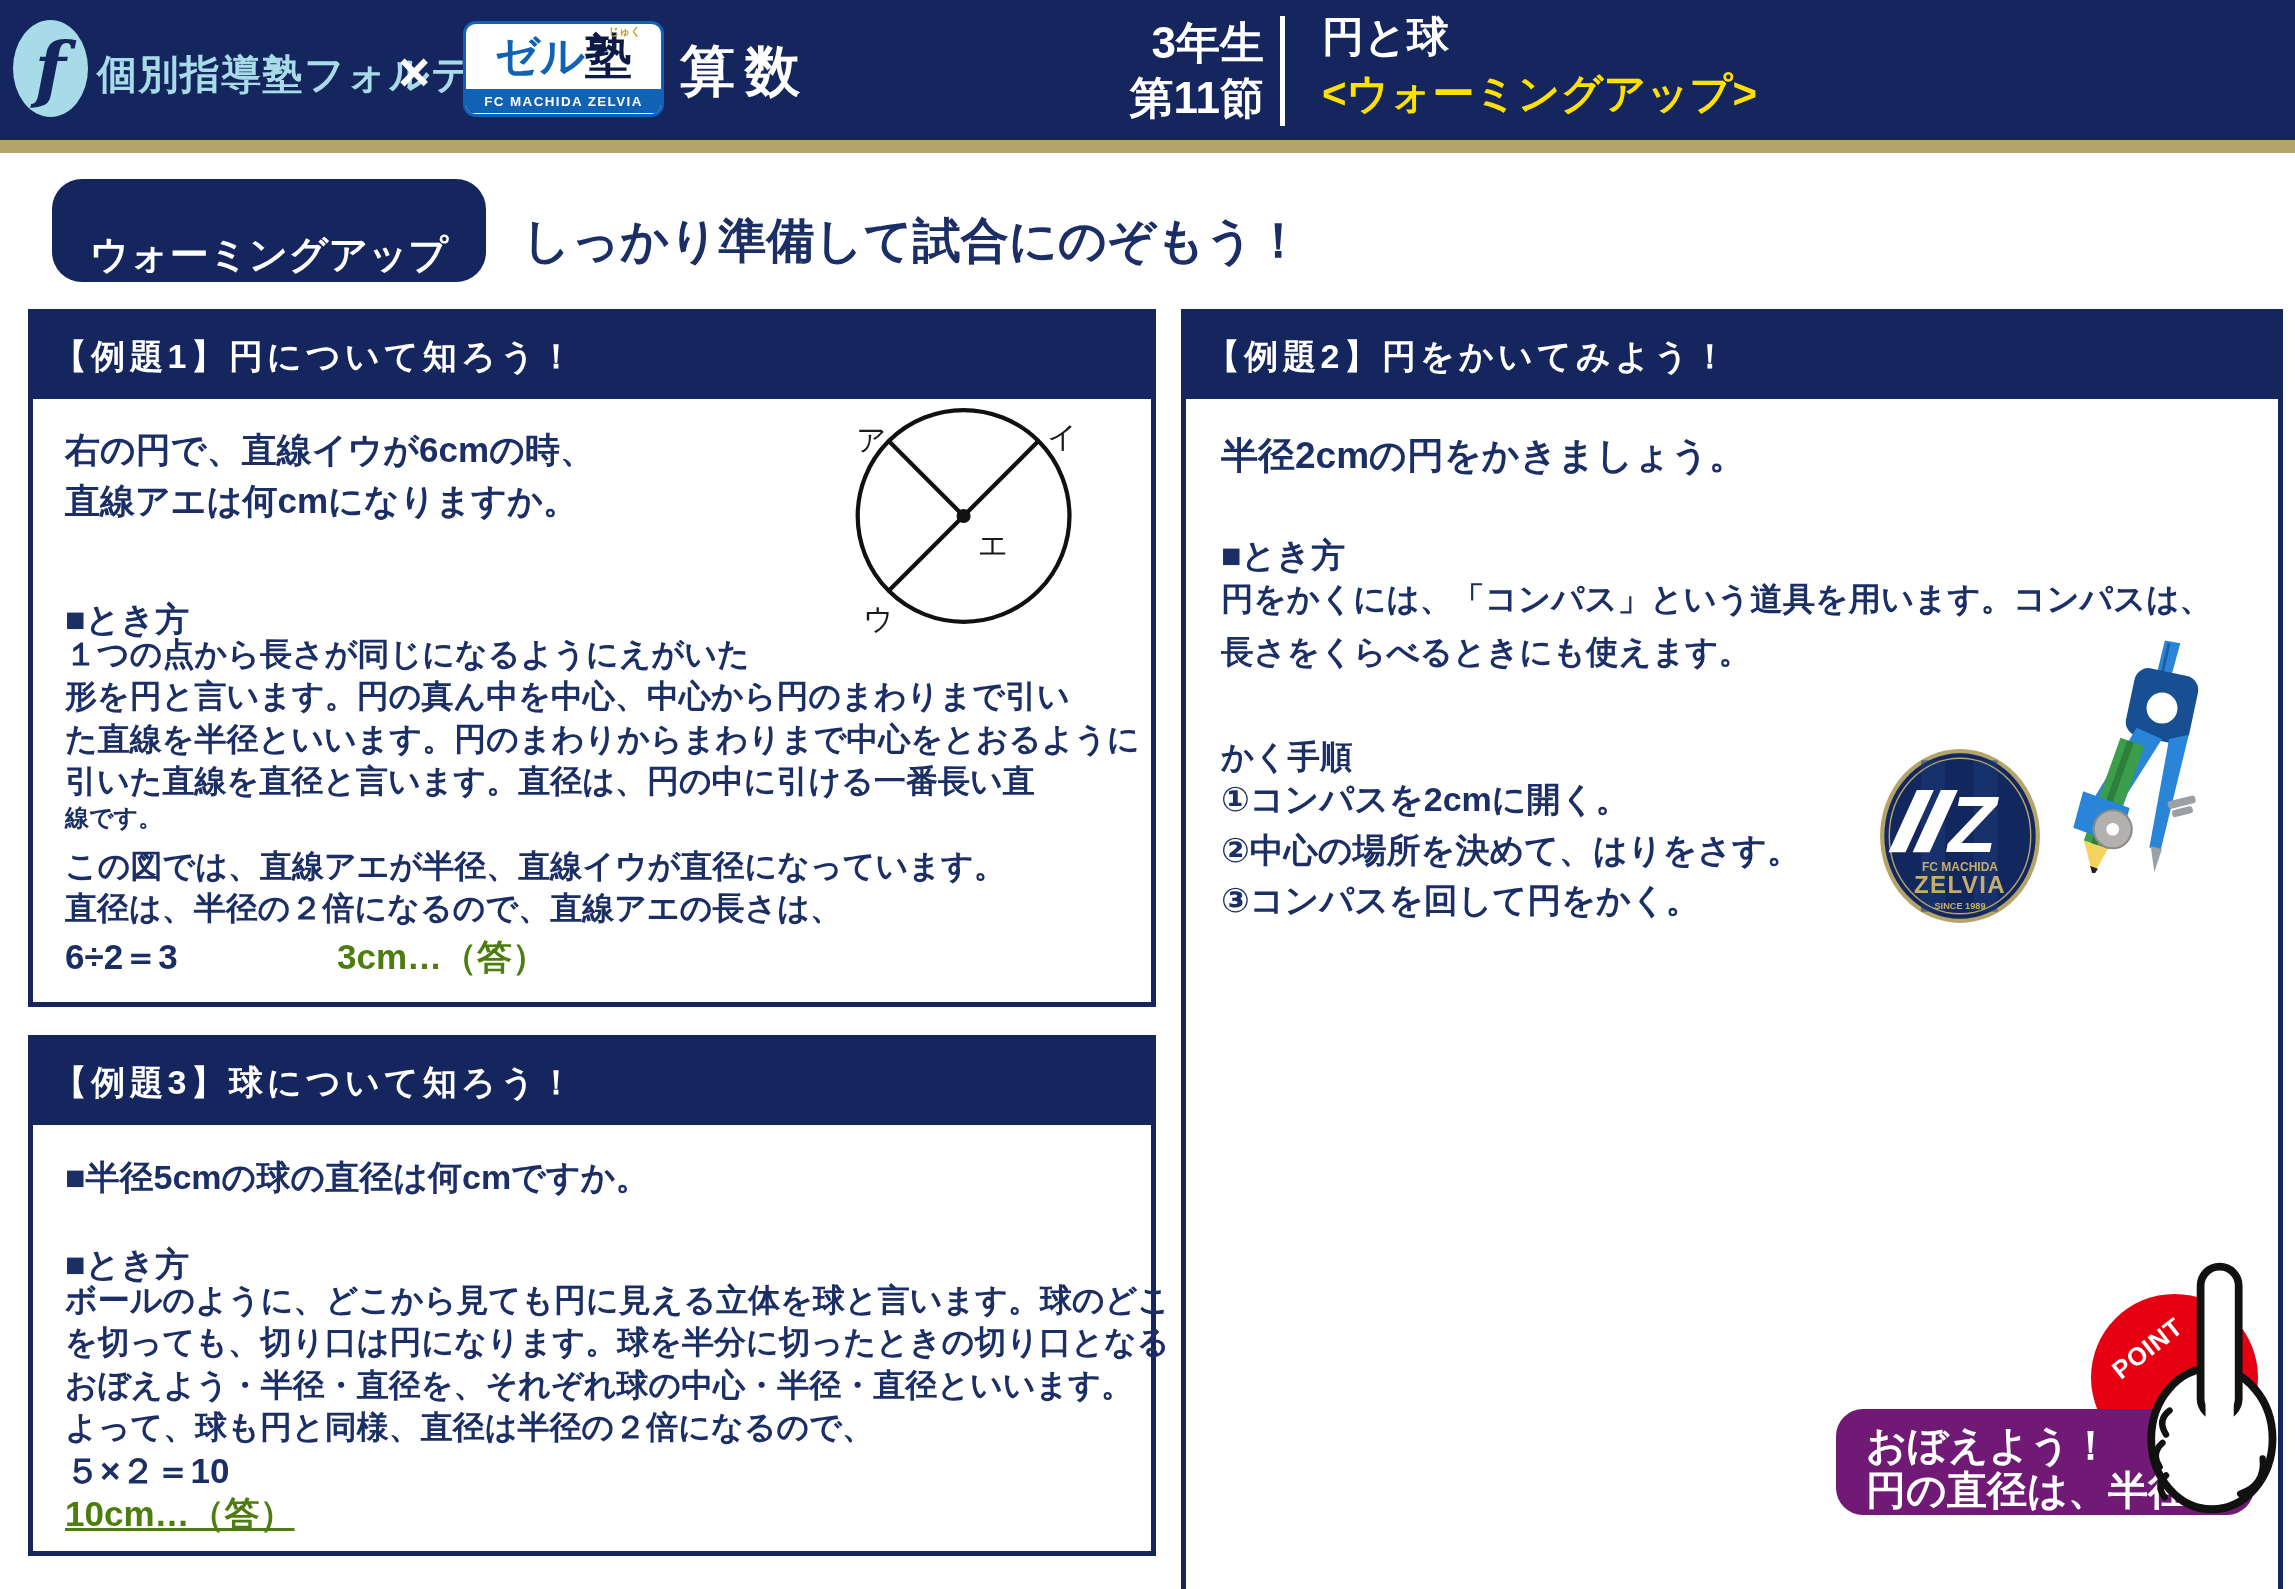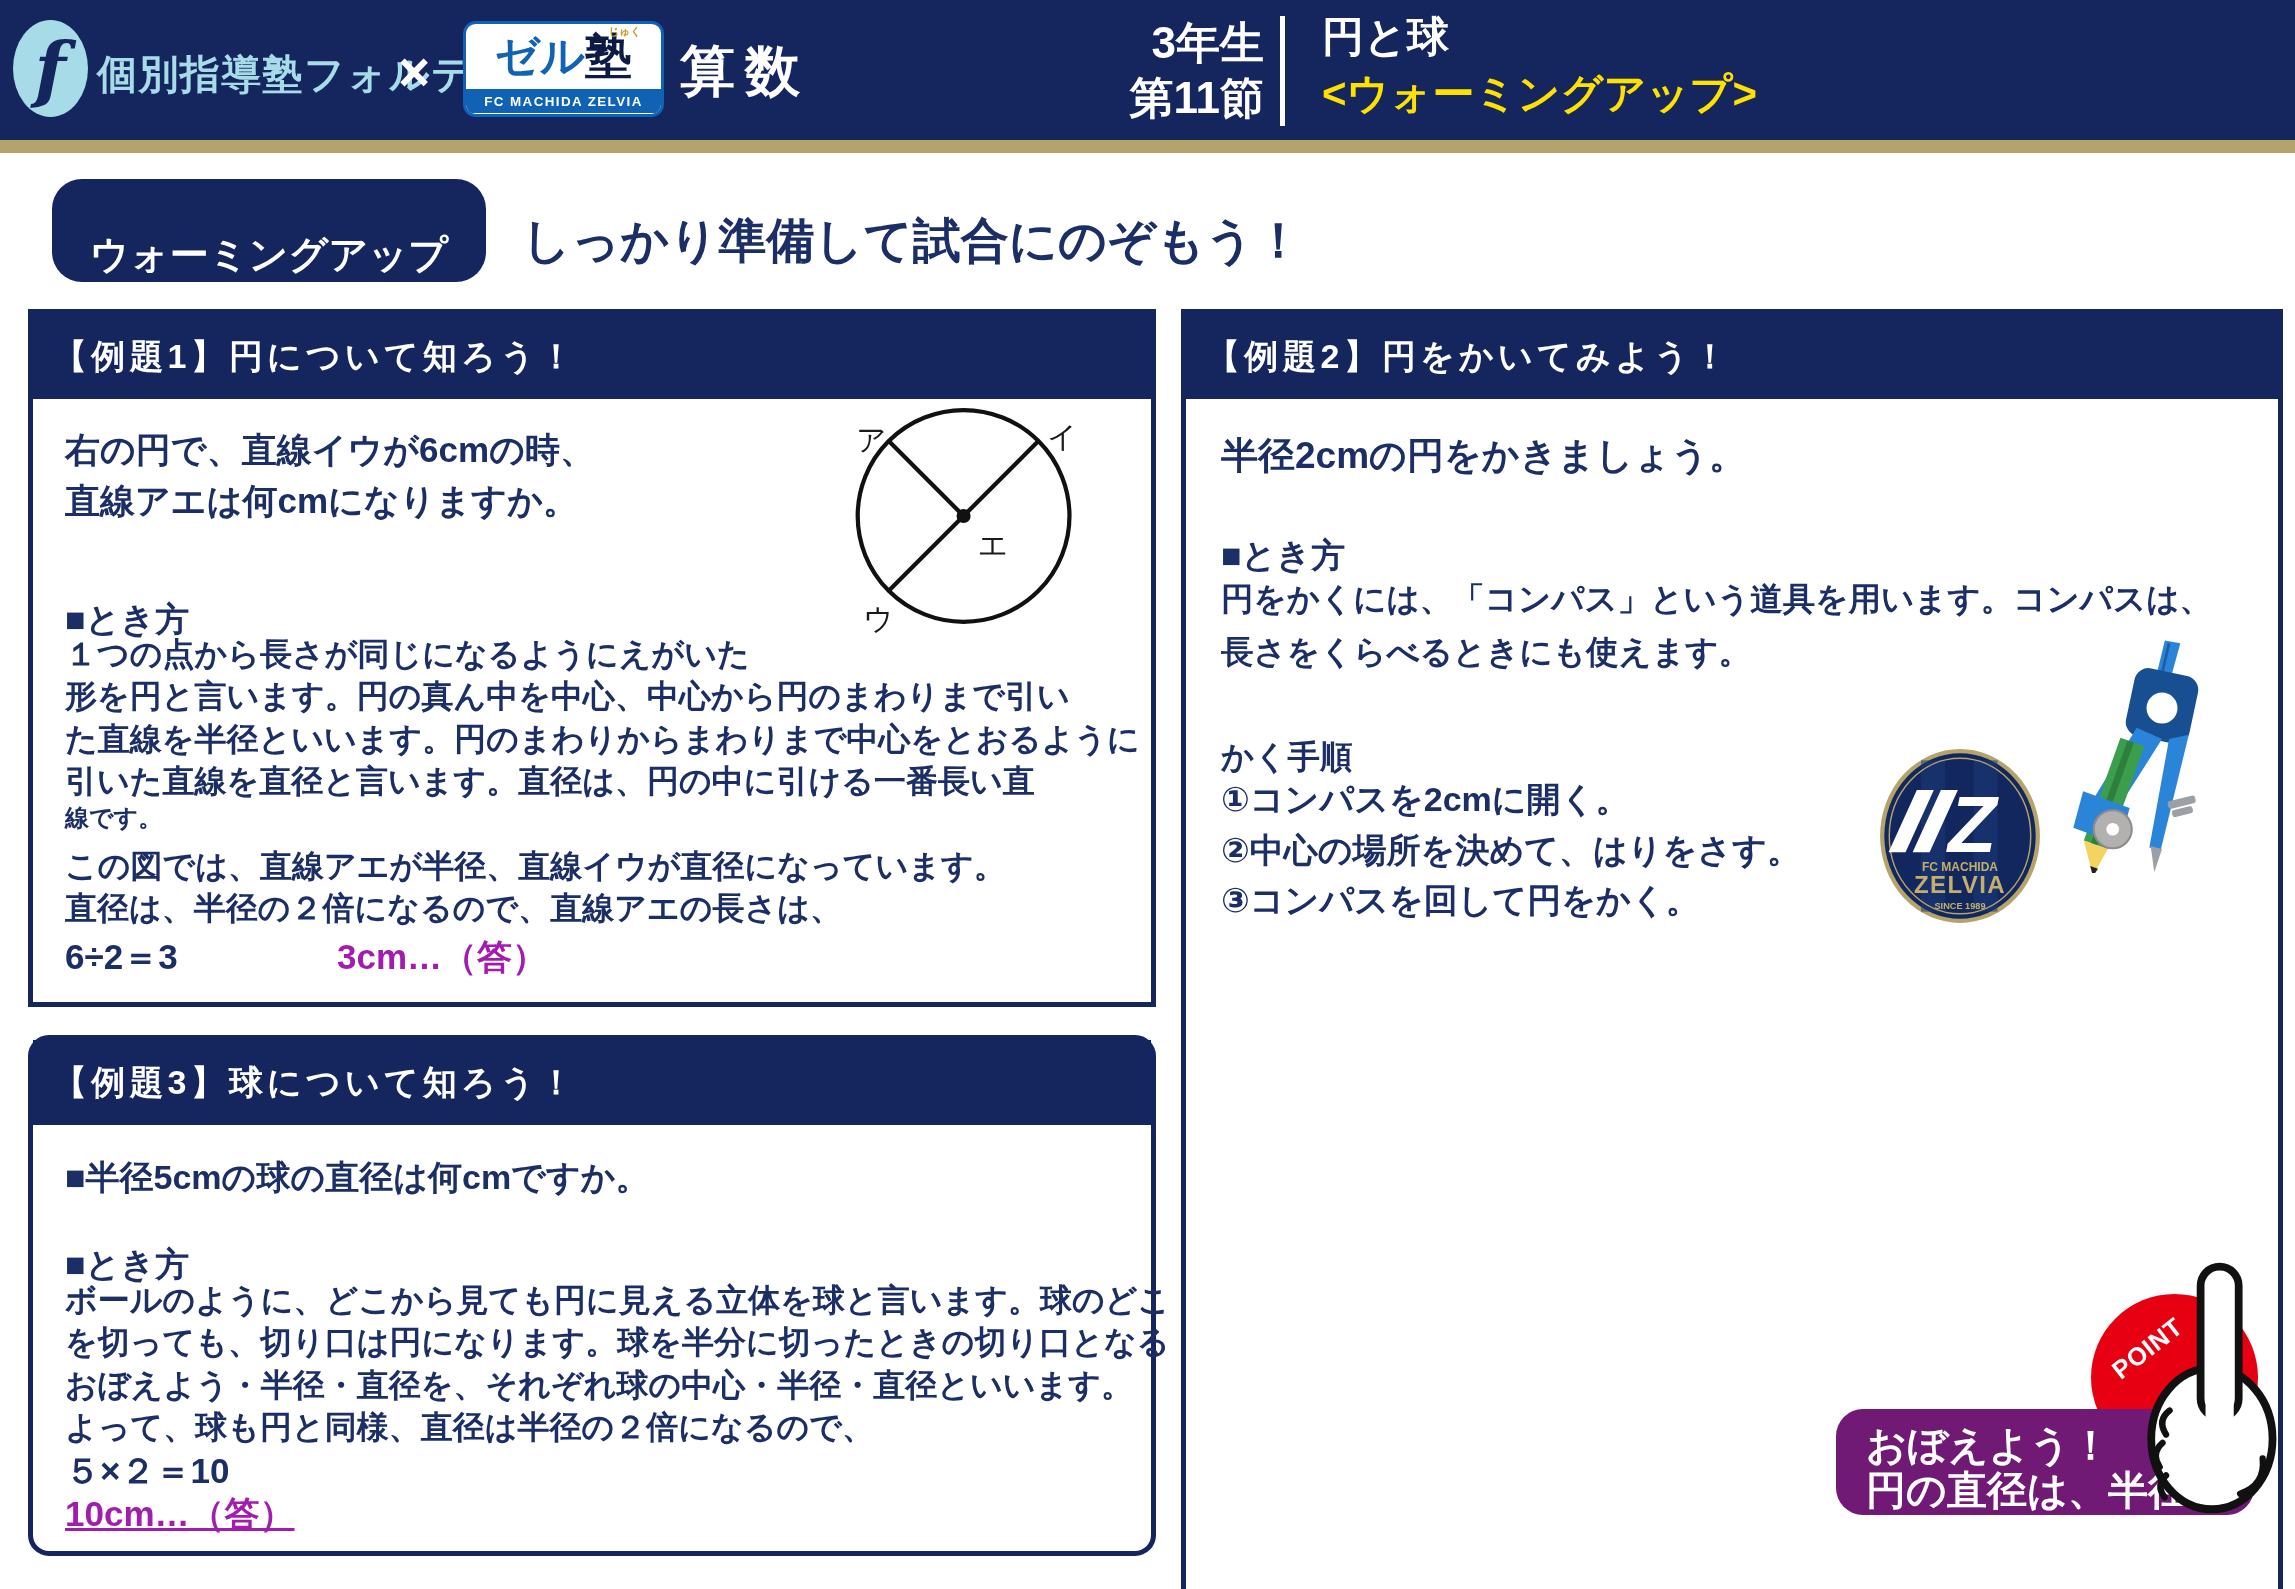--- a/index.html
+++ b/index.html
@@ -1,20 +1,20 @@
 <!DOCTYPE html>
 <html style="font-size:11.3px"><head>
 <meta charset="utf-8">
 <style>
   html,body{margin:0;padding:0;}
   body{width:2295px;height:1589px;background:#ffffff;font-family:"Liberation Sans","DejaVu Sans",sans-serif;}
   #page{position:relative;width:2295px;height:1589px;overflow:hidden;background:#ffffff;}
   .abs{position:absolute;}
   .t{position:absolute;font-weight:bold;color:#1b2f66;white-space:nowrap;}
-  .red{color:#a21caf;}
+  .red{color:#4d7c0f;}
   
   #topbar{left:0;top:0;width:2295px;height:140px;background:#15265f;}
   #goldband{left:0;top:140px;width:2295px;height:12.7px;background:#b5a469;}
   .forte-ellipse{left:12.7px;top:20px;width:75px;height:97px;background:#a7dbe8;border-radius:50%;display:flex;align-items:center;justify-content:center;}
   .forte-f{font-family:"DejaVu Serif","Liberation Serif",serif;font-style:italic;font-weight:bold;font-size:73px;color:#15265f;}
   .zel-box{left:463px;top:21px;width:201px;height:96px;background:#ffffff;border:3.5px solid #1062b5;border-radius:12.7px;overflow:hidden;box-sizing:border-box;}
   .zel-main{position:relative;height:65px;display:flex;align-items:center;justify-content:center;}
   .zel-strip{height:24px;background:#1062b5;color:#fff;font-weight:bold;font-size:13.4px;letter-spacing:1.4px;display:flex;align-items:center;justify-content:center;}
   .box{position:absolute;background:#ffffff;border:5.7px solid #15265f;box-sizing:border-box;}
   .box-header{position:absolute;left:0;top:0;right:0;height:85px;background:#15265f;color:#ffffff;font-weight:bold;font-size:34px;line-height:85px;padding-left:20px;letter-spacing:4.2px;white-space:nowrap;}
@@ -83,21 +83,21 @@
         <line x1="274" y1="54" x2="62" y2="266" stroke="#111111" stroke-width="6"></line>
         <circle cx="168" cy="160" r="10" fill="#111111"></circle>
         <text x="16" y="66" font-size="42" fill="#1a1a1a">ア</text>
         <text x="286" y="62" font-size="42" fill="#1a1a1a">イ</text>
         <text x="26" y="320" font-size="42" fill="#1a1a1a">ウ</text>
         <text x="188" y="216" font-size="42" fill="#1a1a1a">エ</text>
       </svg>
     </div>
   </div>
 
-  <div class="box" style="left:28px;top:1035px;width:1128px;height:521px;border-radius:21px;">
+  <div class="box" style="left:28px;top:1035px;width:1128px;height:521px;">
     <div class="box-header">【例題3】球について知ろう！</div>
     <div class="box-body">
       <div class="t" style="left:32px;top:30px;font-size:34px;">■半径5cmの球の直径は何cmですか。</div>
       <div class="t" style="left:32px;top:117px;font-size:34px;">■とき方</div>
       <div class="t" style="left:32px;top:154px;font-size:32px;">ボールのように、どこから見ても円に見える立体を球と言います。球のどこ</div>
       <div class="t" style="left:32px;top:196px;font-size:32px;">を切っても、切り口は円になります。球を半分に切ったときの切り口となる</div>
       <div class="t" style="left:32px;top:239px;font-size:32px;">おぼえよう・半径・直径を、それぞれ球の中心・半径・直径といいます。</div>
       <div class="t" style="left:32px;top:281px;font-size:32px;">よって、球も円と同様、直径は半径の２倍になるので、</div>
       <div class="t" style="left:32px;top:323px;font-size:35px;">５×２＝10</div>
       <div class="t red" style="left:32px;top:366px;font-size:35px;text-decoration:underline;">10cm…（答）</div>

